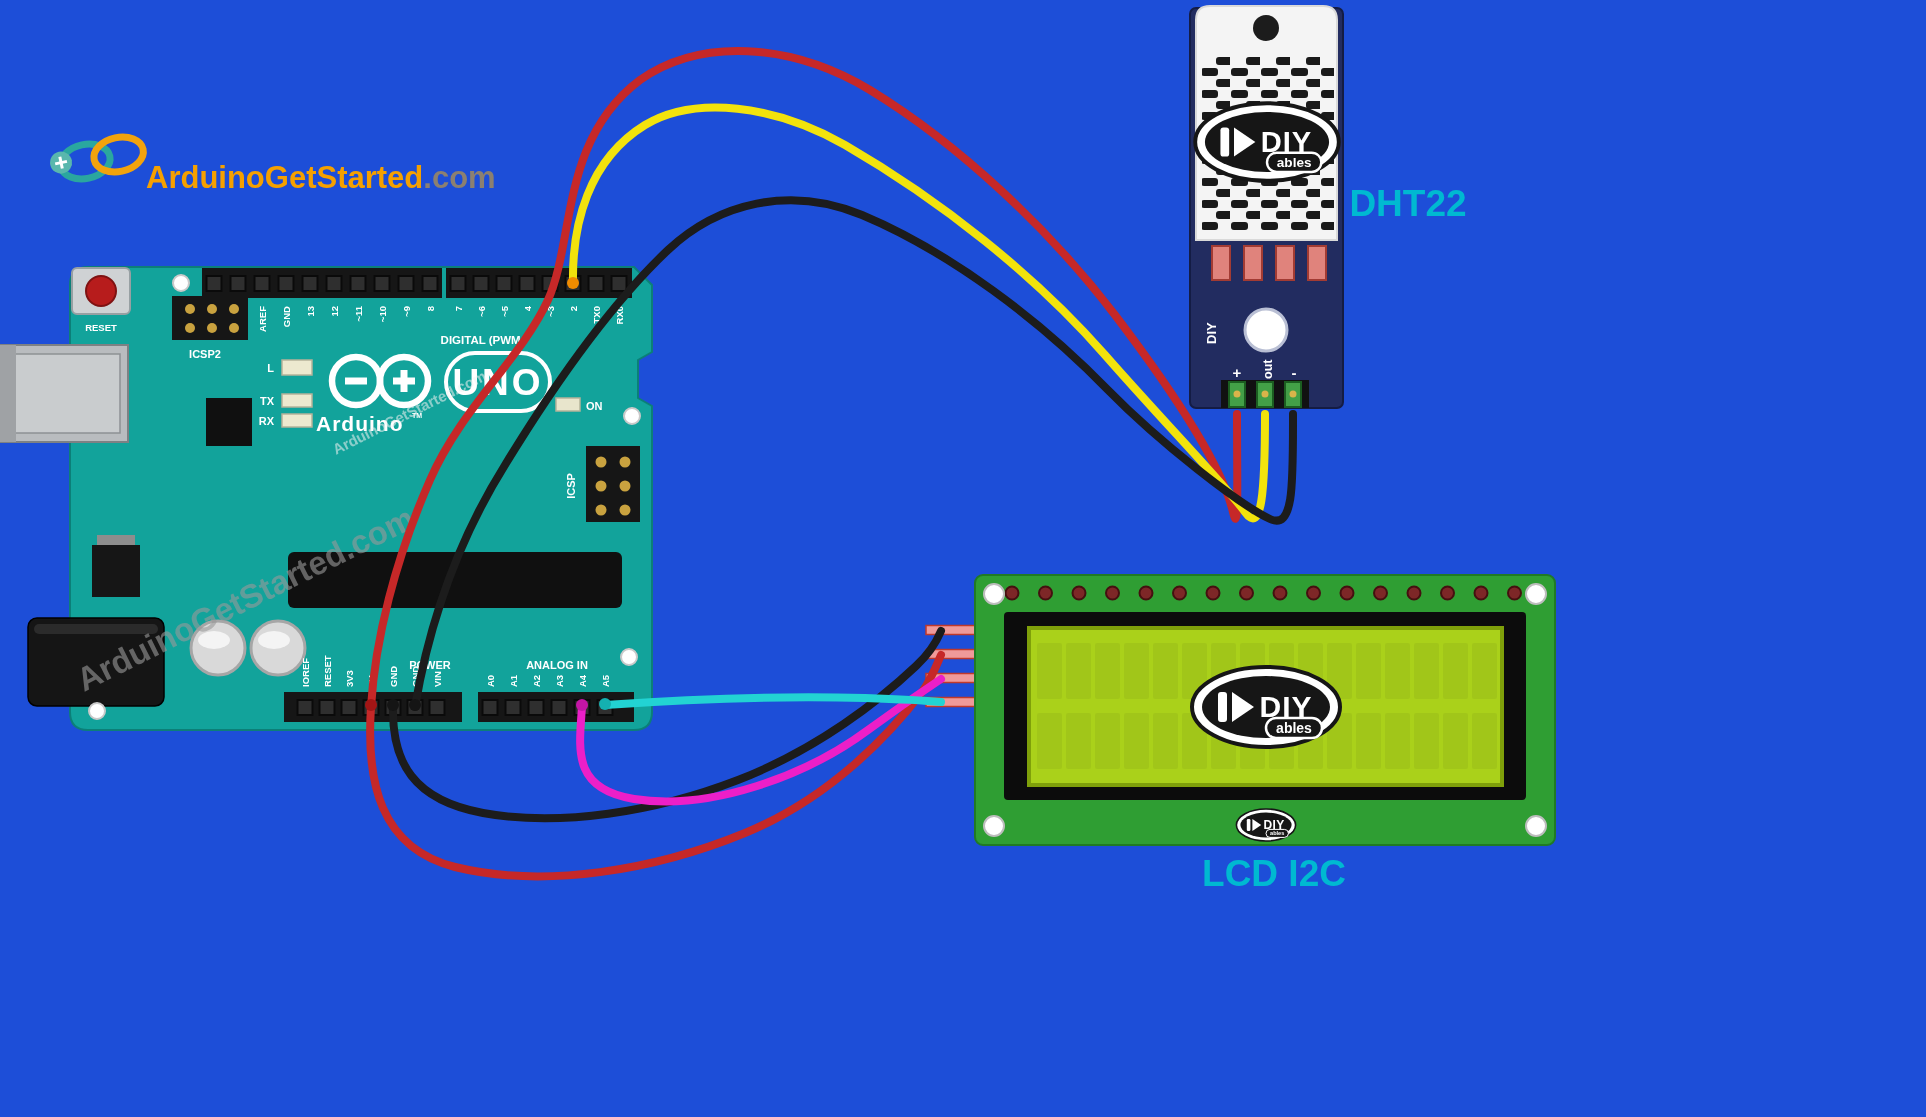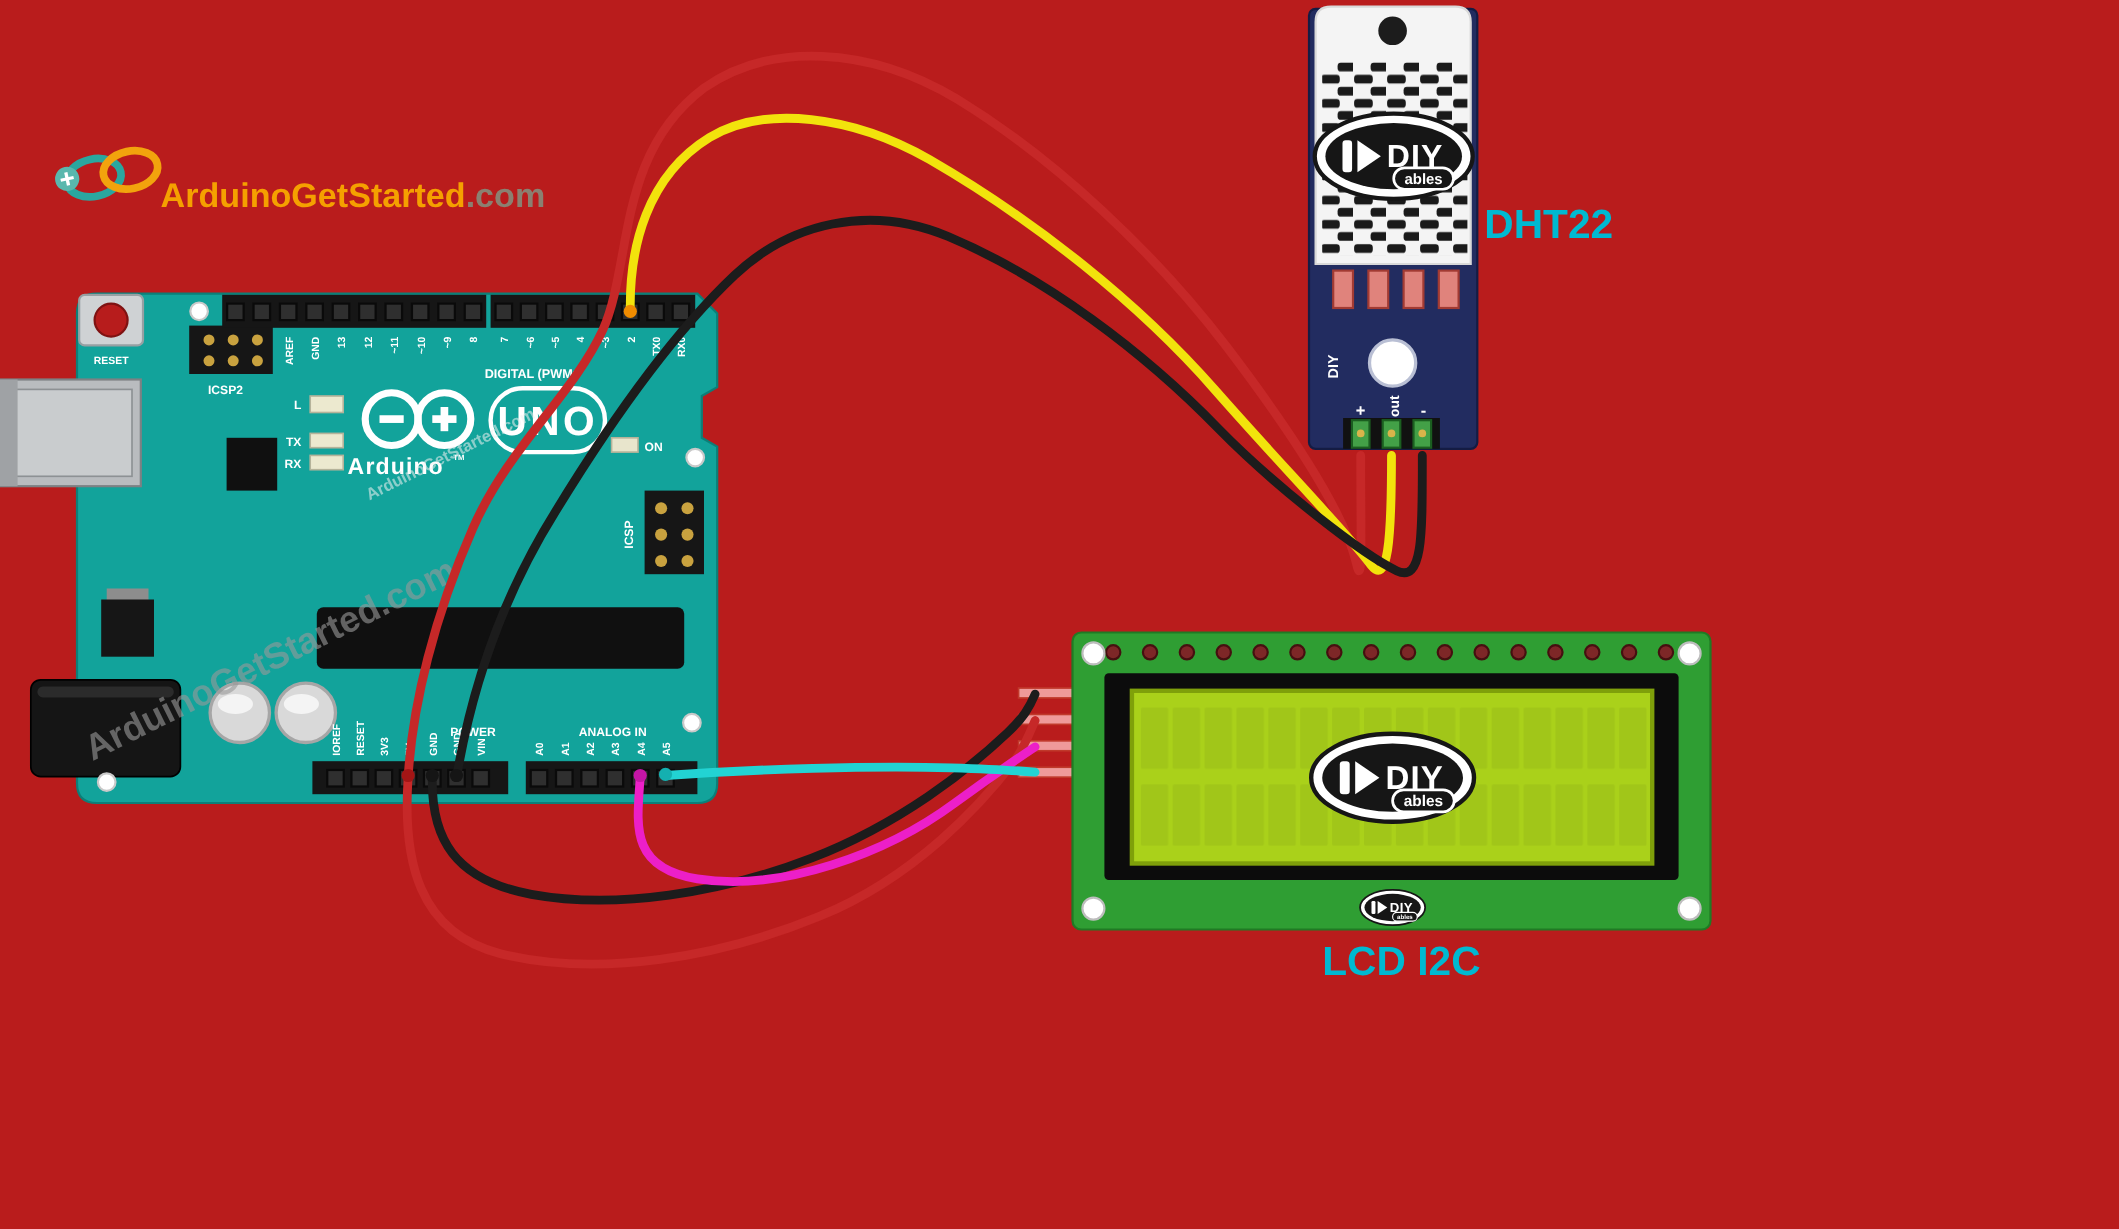--- a/index.html
+++ b/index.html
@@ -1,17 +1,17 @@
 <!DOCTYPE html>
 <html><head>
 <meta charset="utf-8">
 <title>Arduino DHT22 LCD I2C Wiring Diagram</title>
 <style>
   html,body { margin:0; padding:0; background:#ffffff; }
-  .stage { width:1926px; height:1117px; position:relative; background:#b91c1c; }
+  .stage { width:1926px; height:1117px; position:relative; background:#1d4ed8; }
   svg { display:block; font-family:"Liberation Sans", sans-serif; }
   text { user-select:none; }
   .skv  { fill:#fff; font-size:9.5px; font-weight:700; }
   .sk   { fill:#fff; font-size:11px;  font-weight:700; }
   .sk12 { fill:#fff; font-size:11.5px; font-weight:700; }
   .ardtext { fill:#fff; font-size:21px; font-weight:700; letter-spacing:1px; }
   .tm   { fill:#fff; font-size:7px; font-weight:700; }
   .uno  { fill:#fff; font-size:37px; font-weight:800; letter-spacing:3px; }
   .cylabel { font-size:37px; font-weight:800; }
   .wm   { fill:#9a9a9a; opacity:0.6; font-size:33px; font-weight:700; }

